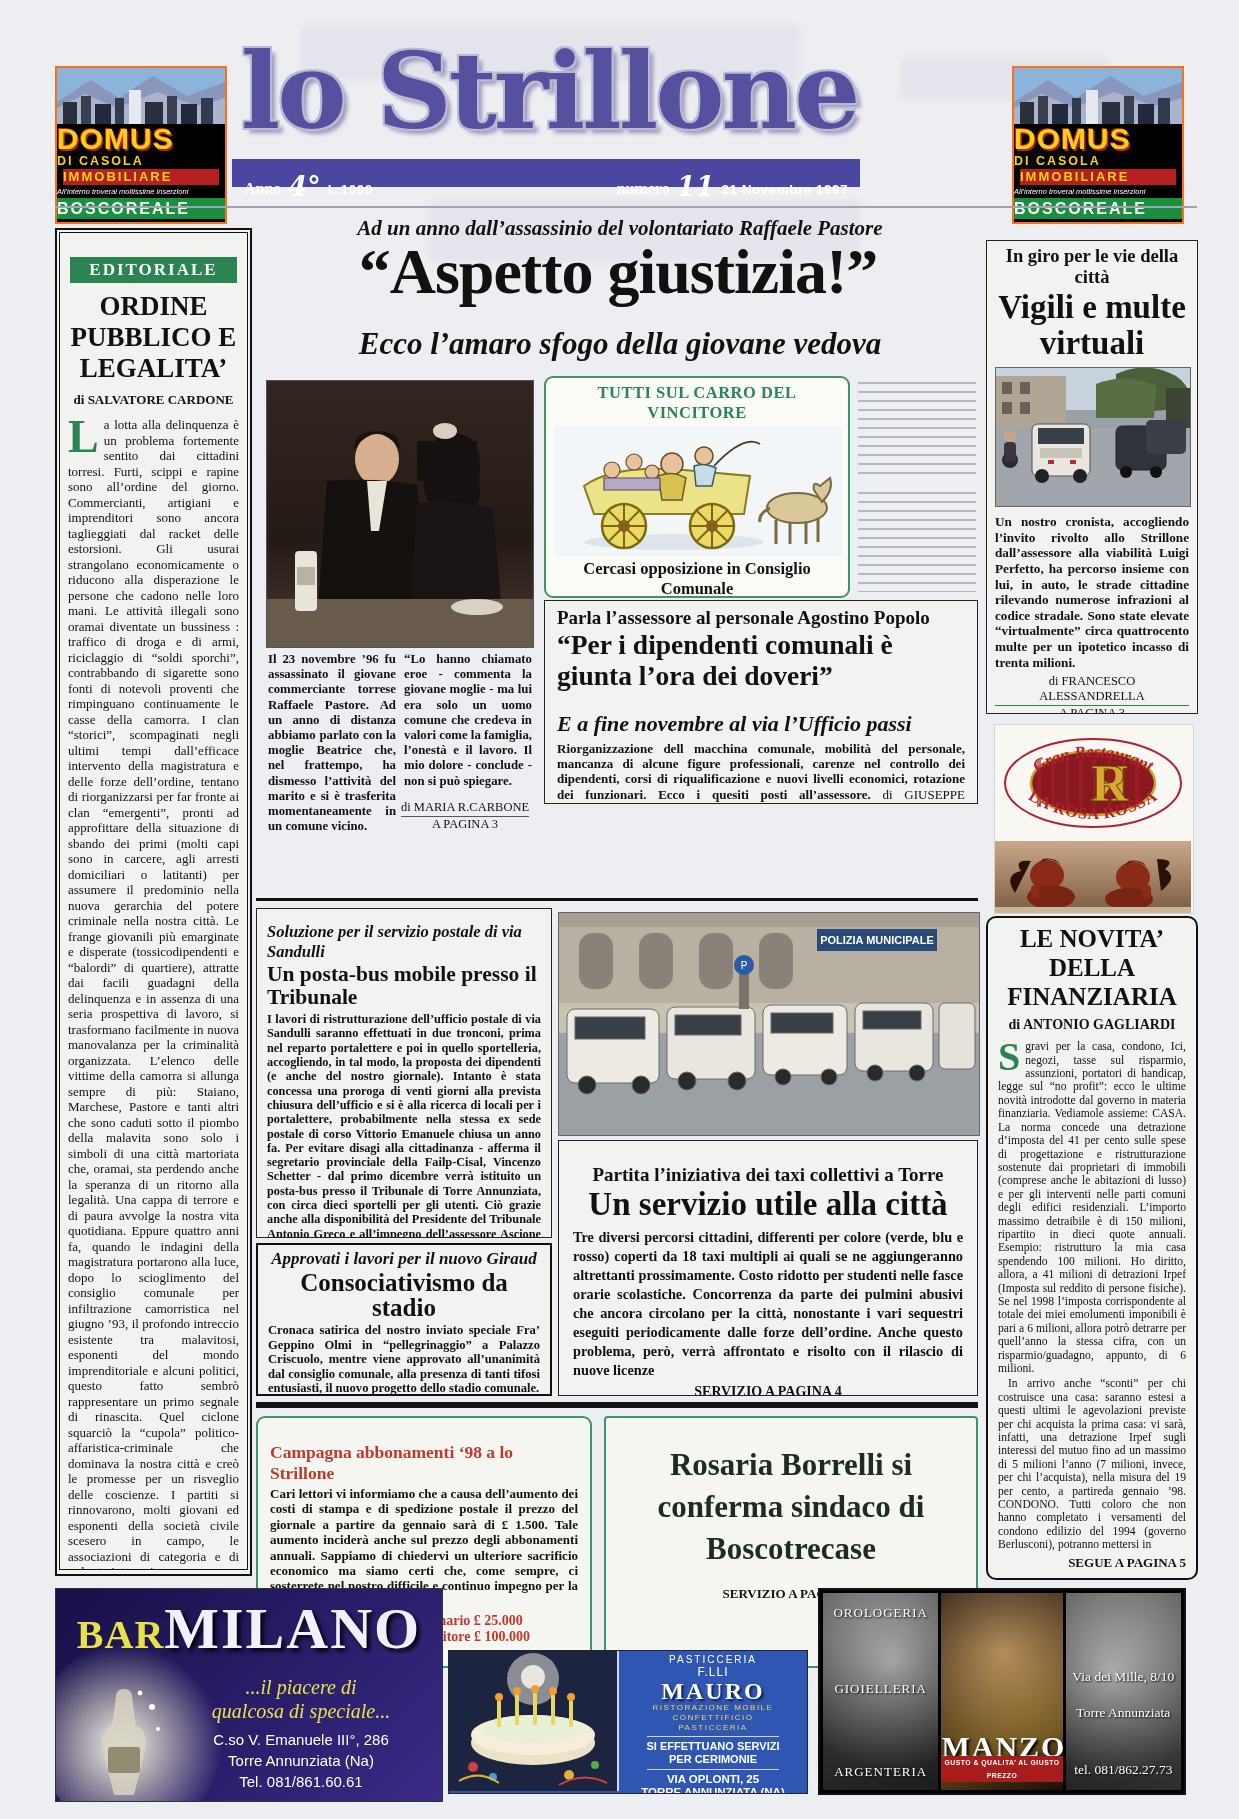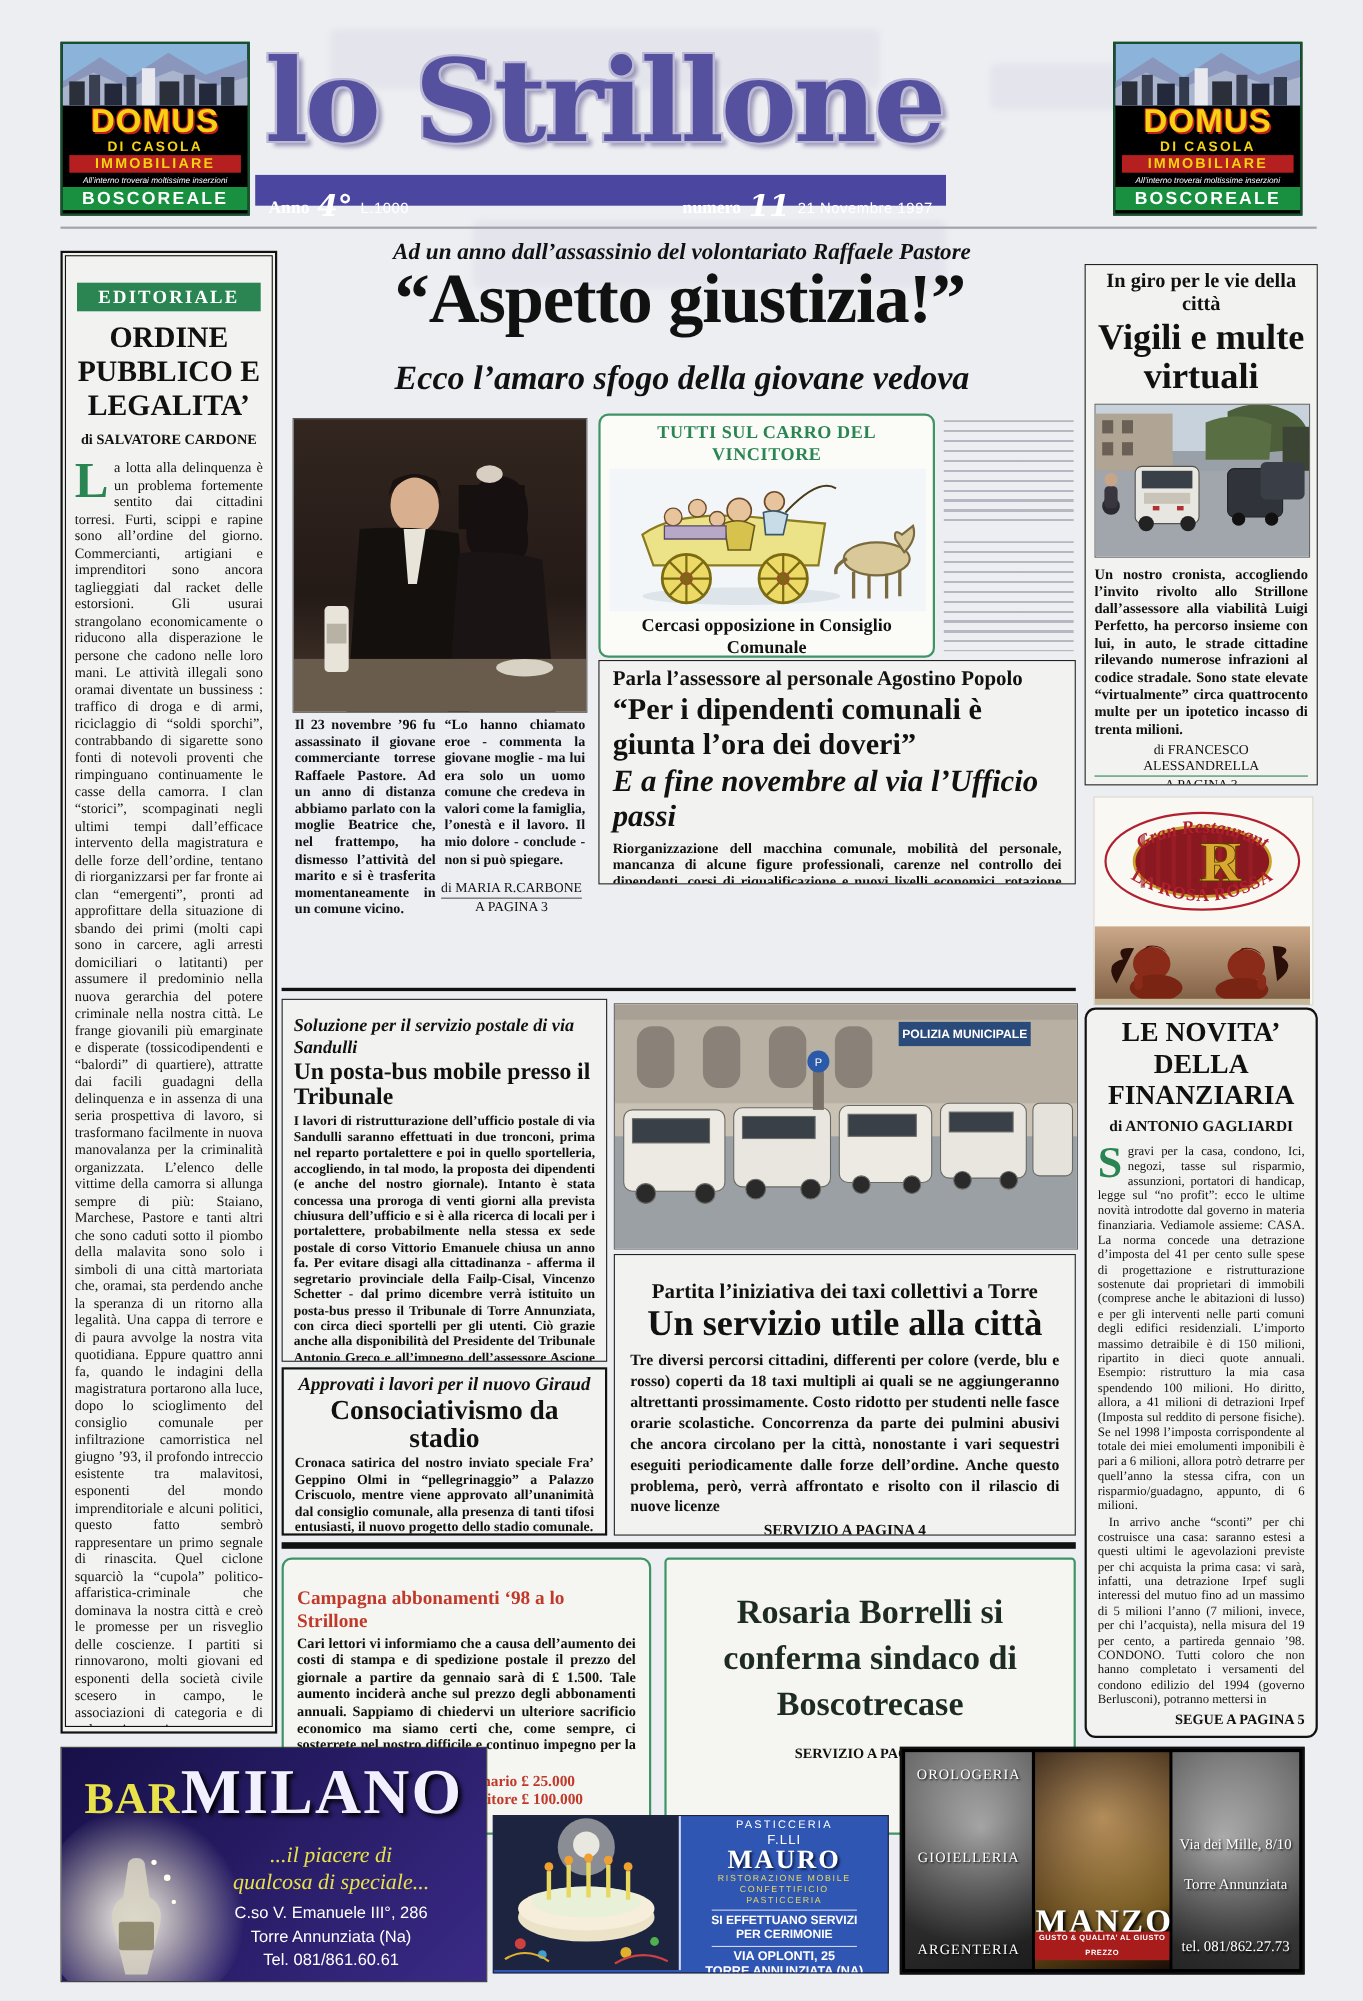--- a/index.html
+++ b/index.html
@@ -9,23 +9,23 @@
   .ghost{position:absolute;background:rgba(70,70,130,0.05);filter:blur(3px);border-radius:6px;}
   
   .masthead{font-family:"DejaVu Serif",serif;font-weight:bold;font-size:104px;line-height:1;
     color:#55519f;letter-spacing:-3px;text-align:center;
     text-shadow:2px 2px 0 #bcb9d6,-2px -2px 0 #bcb9d6,2px -2px 0 #bcb9d6,-2px 2px 0 #bcb9d6,5px 5px 4px #9a97b8;}
   .datebar{background:#4b47a0;color:#fff;display:flex;justify-content:space-between;align-items:center;
     padding:0 12px;box-sizing:border-box;}
   .datebar .grp{display:flex;align-items:baseline;gap:7px;}
   .db-word{font-weight:bold;font-size:16px;}
   .db-num{font-style:italic;font-weight:bold;font-size:27px;font-family:"DejaVu Serif",serif;position:relative;top:2px;}
-  .db-small{font-family:"Liberation Sans",sans-serif;font-weight:normal;font-size:13.5px;letter-spacing:.5px;margin-top:36px;}
+  .db-small{font-family:"Liberation Sans",sans-serif;font-weight:bold;font-size:13.5px;letter-spacing:.5px;margin-top:36px;}
   
-  .domus{background:#000;border:2px solid #14532d;box-sizing:border-box;display:flex;flex-direction:column;text-align:center;}
+  .domus{background:#000;border:2px solid #f97316;box-sizing:border-box;display:flex;flex-direction:column;text-align:left;margin-top:28px;}
   .domus-name{color:#f5d312;font-family:"Liberation Sans",sans-serif;font-weight:bold;font-size:30px;line-height:30px;
     letter-spacing:1px;text-shadow:1.5px 1.5px 0 #c02020,-1px -1px 0 #c02020;}
   .domus-l2{color:#f5d312;font-family:"Liberation Sans",sans-serif;font-weight:bold;font-size:12.5px;line-height:14px;letter-spacing:2px;}
   .domus-l3{color:#f5d312;background:#b51f1f;font-family:"Liberation Sans",sans-serif;font-weight:bold;font-size:13px;
     line-height:16px;letter-spacing:2px;margin:1px 6px;}
   .domus-tag{color:#fff;font-family:"Liberation Sans",sans-serif;font-size:7.5px;line-height:11px;font-style:italic;}
   .domus-city{background:#18903f;color:#fff;font-family:"Liberation Sans",sans-serif;font-weight:bold;
     font-size:16px;line-height:21px;letter-spacing:2px;margin-top:1px;}
   
   .box{position:absolute;box-sizing:border-box;background:#f2f3f0;}
@@ -193,21 +193,21 @@
   <div class="abs just" style="left:268px;top:652px;width:128px;font-size:12.8px;line-height:15.2px;font-weight:bold;">Il 23 novembre ’96 fu assassinato il giovane commerciante torrese Raffaele Pastore. Ad un anno di distanza abbiamo parlato con la moglie Beatrice che, nel frattempo, ha dismesso l’attività del marito e si è trasferita momentaneamente in un comune vicino.</div>
   <div class="abs just" style="left:404px;top:652px;width:128px;font-size:12.8px;line-height:15.2px;font-weight:bold;">“Lo hanno chiamato eroe - commenta la giovane moglie - ma lui era solo un uomo comune che credeva in valori come la famiglia, l’onestà e il lavoro. Il mio dolore - conclude - non si può spiegare.</div>
   <div class="abs ctr" style="left:390px;top:800px;width:150px;font-size:12.5px;">
     <span class="byline-u" style="border-color:#555;">di MARIA R.CARBONE</span><br>
     <span>A PAGINA 3</span>
   </div>
 
   <div class="box" style="left:544px;top:600px;width:434px;height:204px;border:1.5px solid #222;padding:6px 12px;overflow:hidden;">
     <div style="font-weight:bold;font-size:19px;">Parla l’assessore al personale Agostino Popolo</div>
     <div class="hl" style="font-size:27.5px;line-height:1.12;margin-top:1px;">“Per i dipendenti comunali è  giunta l’ora dei doveri”</div>
-    <div class="kicker" style="font-size:28px;margin:3px 0 4px 0;">E a fine novembre al via l’Ufficio passi</div>
+    <div class="kicker" style="font-size:22px;margin:19px 0 4px 0;">E a fine novembre al via l’Ufficio passi</div>
     <p class="just" style="font-size:13px;line-height:15.4px;margin:0;font-weight:bold;">
       <span>Riorganizzazione dell macchina comunale, mobilità del personale, mancanza di alcune figure professionali, carenze nel controllo dei dipendenti, corsi di riqualificazione e nuovi livelli economici, rotazione dei funzionari. Ecco i quesiti posti all’assessore.</span>
       <span style="font-weight:normal;">di GIUSEPPE  SCARPATO A PAGINA 2</span>
     </p>
   </div>
 
   <div class="rule" style="left:256px;top:898px;width:722px;height:3px;"></div>
 
   <div class="box" style="left:256px;top:908px;width:296px;height:330px;border:1.5px solid #222;padding:13px 10px;overflow:hidden;">
     <div class="kicker" style="font-size:16.5px;">Soluzione per il servizio postale di via Sandulli</div>

